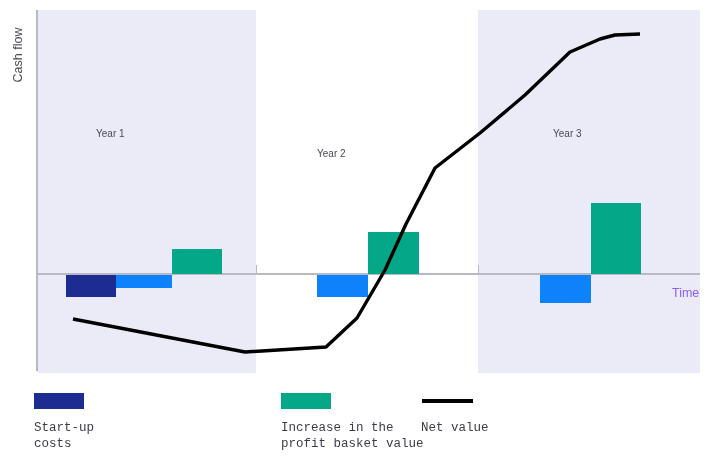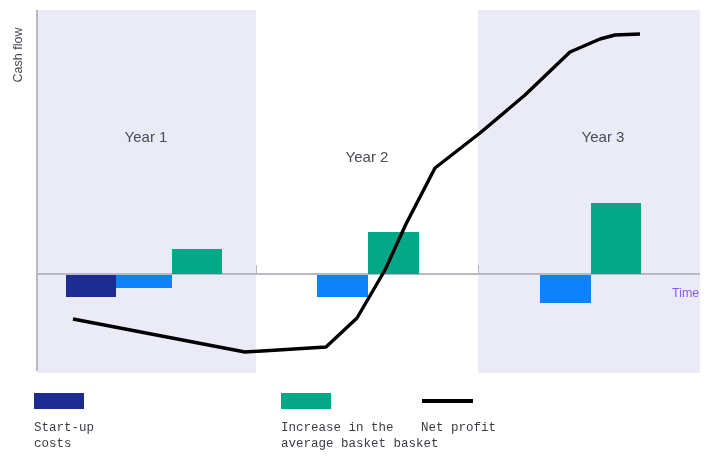--- a/index.html
+++ b/index.html
@@ -69,23 +69,22 @@
     position: absolute;
     left: 672px;
     top: 286px;
     font-size: 12.5px;
     color: #8b5cf6;
     white-space: nowrap;
   }
 
   .band-label {
     position: absolute;
-    font-size: 15px;
+    font-size: 10px;
     color: #4a4a55;
-    text-align: center;
     white-space: nowrap;
   }
 
   .bar {
     position: absolute;
   }
 
   .line-svg {
     position: absolute;
     left: 0;
@@ -176,22 +175,22 @@
     <div class="legend-item" style="left:34px;">
       <div class="legend-swatch" style="background:#1c2c91;"></div>
       <div class="legend-text">Start-up
 costs</div>
     </div>
 
 
     <div class="legend-item" style="left:281px;">
       <div class="legend-swatch" style="background:#04a888;"></div>
       <div class="legend-text">Increase in the
-average basket basket</div>
+profit basket value</div>
     </div>
 
     <div class="legend-item" style="left:421px;">
       <div class="legend-line-swatch"></div>
-      <div class="legend-text">Net profit</div>
+      <div class="legend-text">Net value</div>
     </div>
 
   </div>
 </div>
 
 </body></html>

